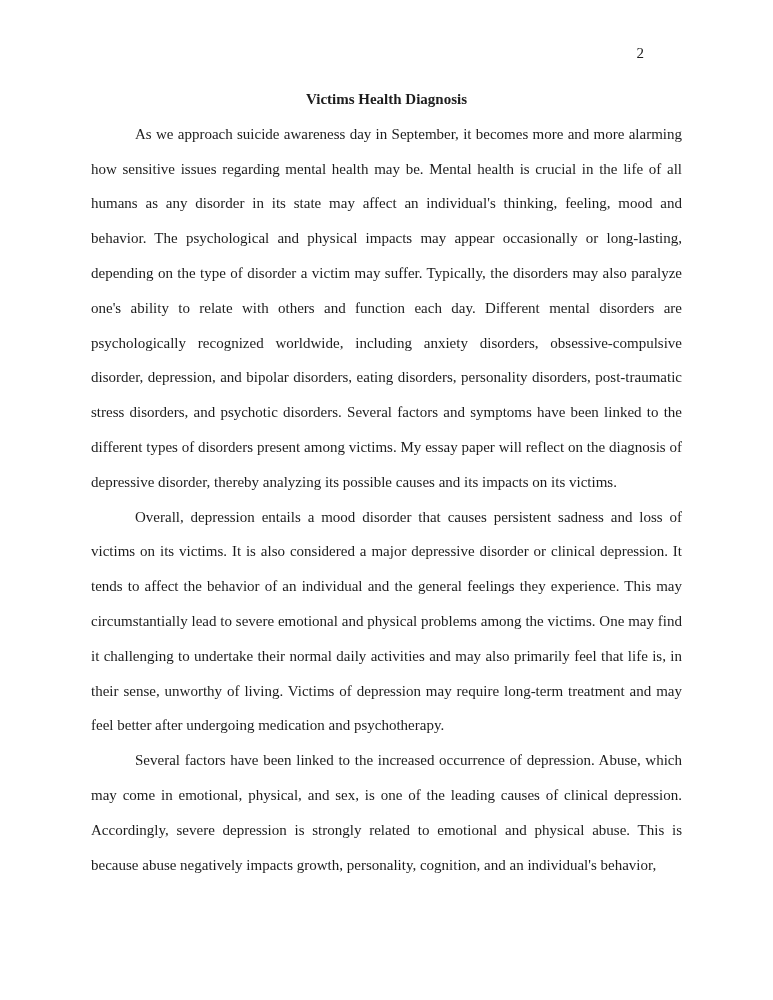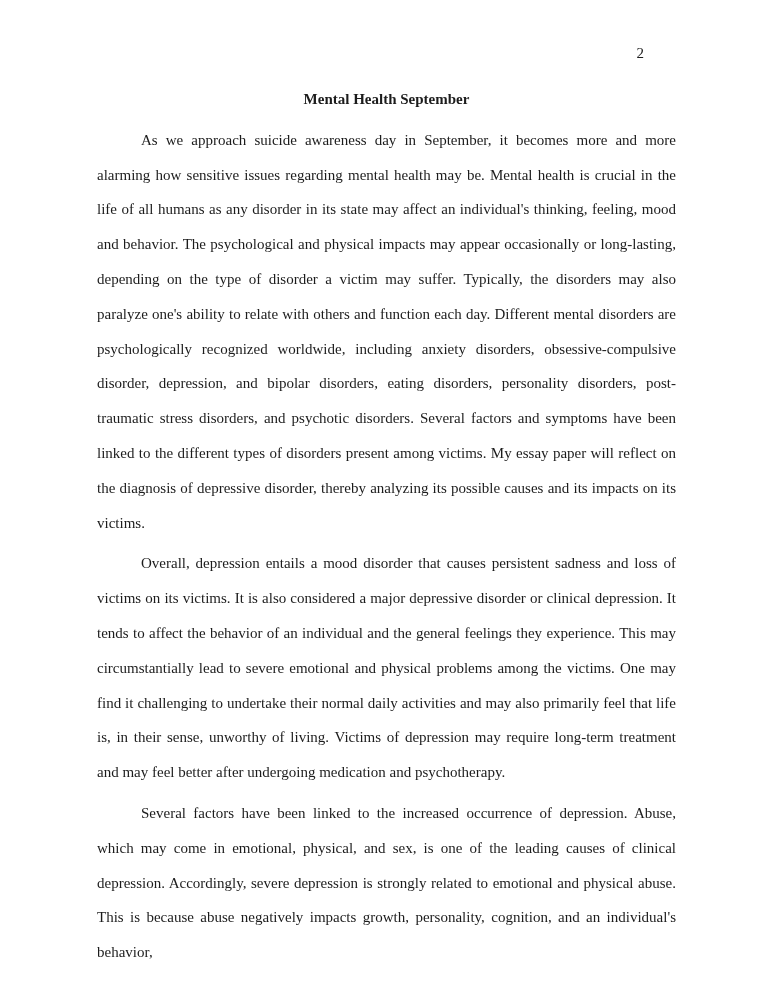--- a/index.html
+++ b/index.html
@@ -33,35 +33,35 @@
     font-size: 15px;
     line-height: 34.8px;
   }
   .doc-title {
     text-align: center;
     font-weight: 700;
     margin: 0;
     font-size: 15px;
   }
   .para {
-    margin: 6px;
+    margin: 0;
     text-align: justify;
     text-indent: 44px;
   }
   .para .italic {
   }
 </style>
 </head>
 <body>
 
 <div class="page">
   <div class="page-number">2</div>
 
   <div class="content">
-    <p class="doc-title">Mental Health September</p>
+    <p class="doc-title">Victims Health Diagnosis</p>
 
     <div>
         <p class="para"><span>As we approach suicide awareness day in September, it becomes more and more alarming how sensitive issues regarding mental health may be. Mental health is crucial in the life of all humans as any disorder in its state may affect an individual's thinking, feeling, mood and behavior. The psychological and physical impacts may appear occasionally or long-lasting, depending on the type of disorder a victim may suffer. Typically, the disorders may also paralyze one's ability to relate with others and function each day. Different mental disorders are psychologically recognized worldwide, including anxiety disorders, obsessive-compulsive disorder, depression, and bipolar disorders, eating disorders, personality disorders, post-traumatic stress disorders, and psychotic disorders. Several factors and symptoms have been linked to the different types of disorders present among victims. My essay paper will reflect on the diagnosis of depressive disorder, thereby analyzing its possible causes and its impacts on its victims.</span></p>
         <p class="para"><span>Overall, depression entails a mood disorder that causes persistent sadness and loss of victims on its victims. It is also considered a </span><span class="italic">major depressive disorder</span><span> or </span><span class="italic">clinical depression</span><span>. It tends to affect the behavior of an individual and the general feelings they experience. This may circumstantially lead to severe emotional and physical problems among the victims. One may find it challenging to undertake their normal daily activities and may also primarily feel that life is, in their sense, unworthy of living. Victims of depression may require long-term treatment and may feel better after undergoing medication and psychotherapy.</span></p>
         <p class="para"><span>Several factors have been linked to the increased occurrence of depression. Abuse, which may come in emotional, physical, and sex, is one of the leading causes of clinical depression. Accordingly, severe depression is strongly related to emotional and physical abuse. This is because abuse negatively impacts growth, personality, cognition, and an individual's behavior,</span></p>
       </div>
   </div>
 </div>
 
 </body></html>

